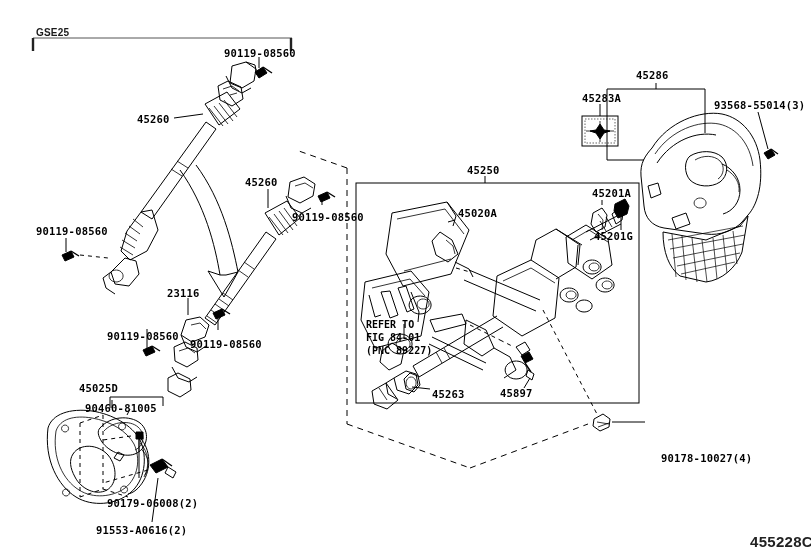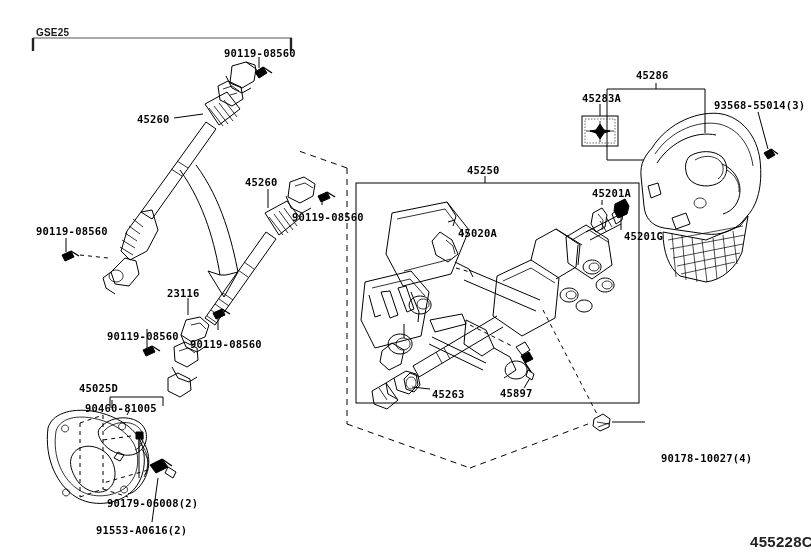--- a/index.html
+++ b/index.html
@@ -356,39 +356,42 @@
       <rect x="585" y="119" width="30" height="24" fill="none" stroke="#000" stroke-width=".6" stroke-dasharray="1.5 1.5"></rect>
       <path class="blk" d="M600 124 l4 6 6 1 -6 2 -4 6 -4 -6 -6 -2 6 -1z"></path>
       <path class="thin" d="M586 131 L594 131 M606 131 L614 131 M600 121 L600 124 M600 139 L600 142"></path>
       <path class="lead" d="M600 116 L600 104"></path>
     </g>
 
   </svg>
 
   <div class="gse" style="left:36px;top:27px;">GSE25</div>
 
+  <div class="refblk" style="left:366px;top:318px;">REFER TO
+FIG 84-01
+(PNC 89227)</div>
 
   <div class="wm" style="left:750px;top:533px;">455228C</div>
 
   <div class="lbl" style="left:224px;top:48px;">90119-08560</div>
   <div class="lbl" style="left:137px;top:114px;">45260</div>
   <div class="lbl" style="left:245px;top:177px;">45260</div>
   <div class="lbl" style="left:292px;top:212px;">90119-08560</div>
   <div class="lbl" style="left:36px;top:226px;">90119-08560</div>
   <div class="lbl" style="left:167px;top:288px;">23116</div>
   <div class="lbl" style="left:190px;top:339px;">90119-08560</div>
   <div class="lbl" style="left:107px;top:331px;">90119-08560</div>
   <div class="lbl" style="left:79px;top:383px;">45025D</div>
   <div class="lbl" style="left:85px;top:403px;">90460-81005</div>
   <div class="lbl" style="left:107px;top:482px;margin-top:16px;">90179-06008(2)</div>
   <div class="lbl" style="left:96px;top:525px;">91553-A0616(2)</div>
   <div class="lbl" style="left:467px;top:165px;">45250</div>
-  <div class="lbl" style="left:458px;top:228px;">45020A</div>
+  <div class="lbl" style="left:458px;top:208px;">45020A</div>
   <div class="lbl" style="left:592px;top:188px;">45201A</div>
-  <div class="lbl" style="left:624px;top:231px;">45201G</div>
+  <div class="lbl" style="left:594px;top:231px;">45201G</div>
   <div class="lbl" style="left:416px;top:389px;margin-left:16px;">45263</div>
   <div class="lbl" style="left:500px;top:388px;">45897</div>
   <div class="lbl" style="left:661px;top:417px;margin-top:36px;">90178-10027(4)</div>
   <div class="lbl" style="left:636px;top:70px;">45286</div>
   <div class="lbl" style="left:582px;top:93px;">45283A</div>
   <div class="lbl" style="left:714px;top:100px;">93568-55014(3)</div>
 
 </div>
 
 </body></html>

